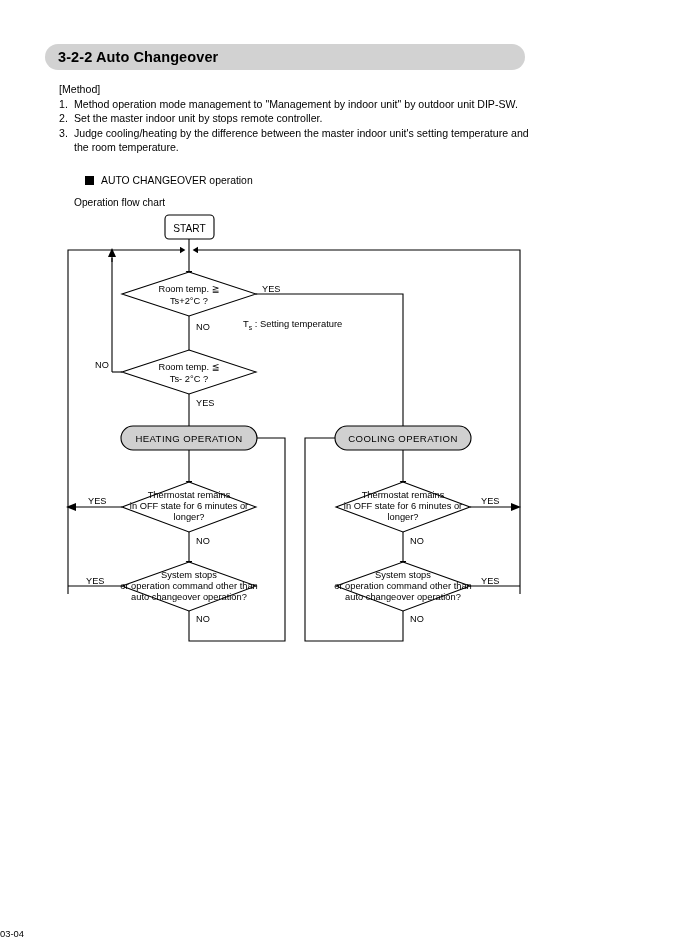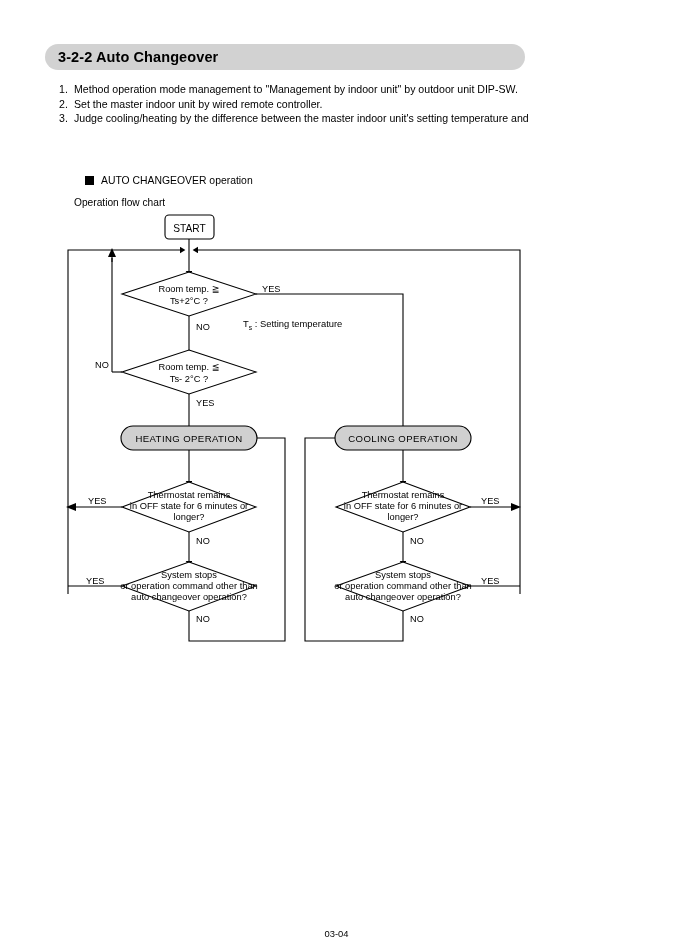--- a/index.html
+++ b/index.html
@@ -114,42 +114,47 @@
     stroke-width: 1.1px;
     fill: #d0d0d0;
   }
 
   
   #page-footer {
     position: absolute;
     left: 0;
     top: 928px;
     width: 673px;
-    text-align: center;
+    text-align: left;
     font-size: 9.4px;
   }
 </style>
 </head>
 <body>
 
 <div id="section-header"></div>
 <div id="section-header-title">3-2-2 Auto Changeover</div>
 
 <div id="method-block">
+  <div class="m-label">[Method]</div>
   <div class="m-item">
     <span class="m-num">1.</span>
     <span class="m-text">Method operation mode management to "Management by indoor unit" by outdoor unit DIP-SW.</span>
   </div>
   <div class="m-item">
     <span class="m-num">2.</span>
-    <span class="m-text">Set the master indoor unit by wired remote controller.</span>
+    <span class="m-text">Set the master indoor unit by stops remote controller.</span>
   </div>
   <div class="m-item">
     <span class="m-num">3.</span>
     <span class="m-text">Judge cooling/heating by the difference between the master indoor unit's setting temperature and</span>
+  </div>
+  <div class="m-item">
+    <span class="m-num"></span>
+    <span class="m-text">the room temperature.</span>
   </div>
 </div>
 
 <div id="subsection">
   <span id="subsection-bullet"></span>
   <span>AUTO CHANGEOVER operation</span>
 </div>
 <div id="flowchart-caption">Operation flow chart</div>
 
 <svg id="flowchart" viewBox="0 0 673 951" width="673" height="951">

